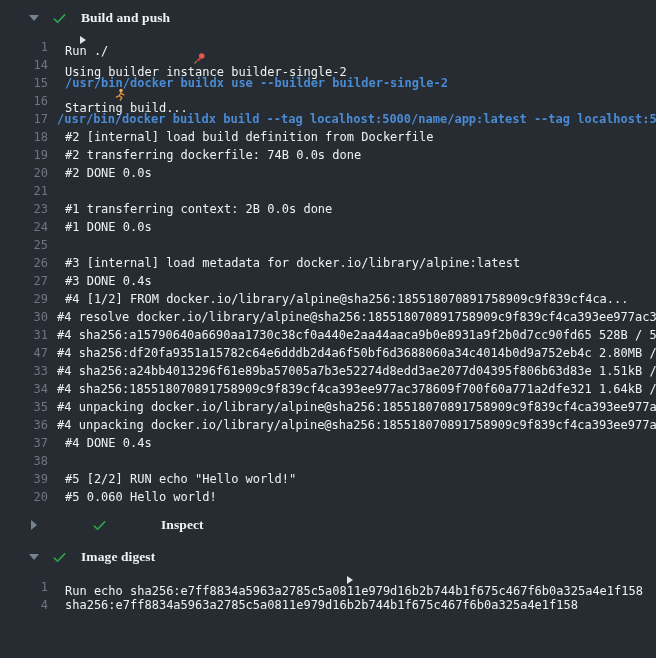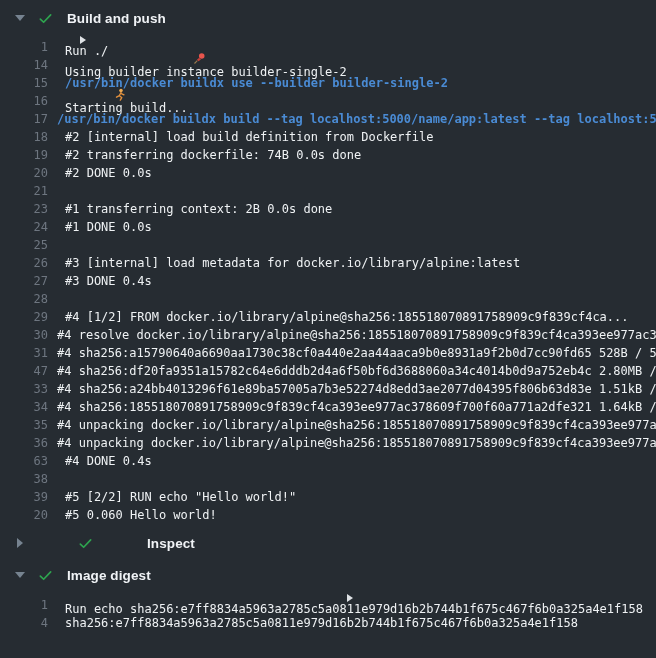--- a/index.html
+++ b/index.html
@@ -5,21 +5,21 @@
   html,body{margin:0;padding:0;}
   body{
     width:656px;height:658px;overflow:hidden;
     background:#262c32;
     font-family:"Liberation Sans",sans-serif;
     -webkit-font-smoothing:antialiased;
   }
   #log-root{width:656px;height:658px;overflow:hidden;}
 
   .section-header{
-    display:flex;align-items:center;height:20px;padding-left:14px;cursor:pointer;
+    display:flex;align-items:center;height:20px;padding-left:28px;cursor:pointer;font-family:Liberation Serif, serif;
   }
   #log-root > .section:nth-child(1) .section-header{margin-top:8px;}
   #log-root > .section:nth-child(1) .section-lines{margin-top:10px;}
   #log-root > .section:nth-child(2) .section-header{margin-top:9px;gap:40px;}
   #log-root > .section:nth-child(3) .section-header{margin-top:12px;align-items:center;}
   #log-root > .section:nth-child(3) .section-lines{margin-top:11px;}
 
   .chev{display:inline-block;width:0;height:0;flex:none;}
   .chev-down{border-left:5px solid transparent;border-right:5px solid transparent;border-top:6px solid #768390;margin-right:0;}
   .chev-right{border-top:5px solid transparent;border-bottom:5px solid transparent;border-left:6px solid #768390;margin-left:2px;margin-right:2px;}
@@ -126,24 +126,20 @@
         </div>
         <div class="log-line">
           <span class="line-num">26</span>
           <span class="line-content"><span class="txt">#3 [internal] load metadata for docker.io/library/alpine:latest</span></span>
         </div>
         <div class="log-line">
           <span class="line-num">27</span>
           <span class="line-content"><span class="txt">#3 DONE 0.4s</span></span>
         </div>
         <div class="log-line">
-          <span class="line-num">28</span>
-          <span class="line-content"><span class="txt"></span></span>
-        </div>
-        <div class="log-line">
           <span class="line-num">29</span>
           <span class="line-content"><span class="txt">#4 [1/2] FROM docker.io/library/alpine@sha256:185518070891758909c9f839cf4ca...</span></span>
         </div>
         <div class="log-line">
           <span class="line-num">30</span>
           <span class="line-content"><span class="txt">#4 resolve docker.io/library/alpine@sha256:185518070891758909c9f839cf4ca393ee977ac37</span></span>
         </div>
         <div class="log-line">
           <span class="line-num">31</span>
           <span class="line-content"><span class="txt">#4 sha256:a15790640a6690aa1730c38cf0a440e2aa44aaca9b0e8931a9f2b0d7cc90fd65 528B / 52</span></span>
@@ -162,21 +158,21 @@
         </div>
         <div class="log-line">
           <span class="line-num">35</span>
           <span class="line-content"><span class="txt">#4 unpacking docker.io/library/alpine@sha256:185518070891758909c9f839cf4ca393ee977ac</span></span>
         </div>
         <div class="log-line">
           <span class="line-num">36</span>
           <span class="line-content"><span class="txt">#4 unpacking docker.io/library/alpine@sha256:185518070891758909c9f839cf4ca393ee977ac</span></span>
         </div>
         <div class="log-line">
-          <span class="line-num">63</span>
+          <span class="line-num">37</span>
           <span class="line-content"><span class="txt">#4 DONE 0.4s</span></span>
         </div>
         <div class="log-line">
           <span class="line-num">38</span>
           <span class="line-content"><span class="txt"></span></span>
         </div>
         <div class="log-line">
           <span class="line-num">39</span>
           <span class="line-content"><span class="txt">#5 [2/2] RUN echo "Hello world!"</span></span>
         </div>

